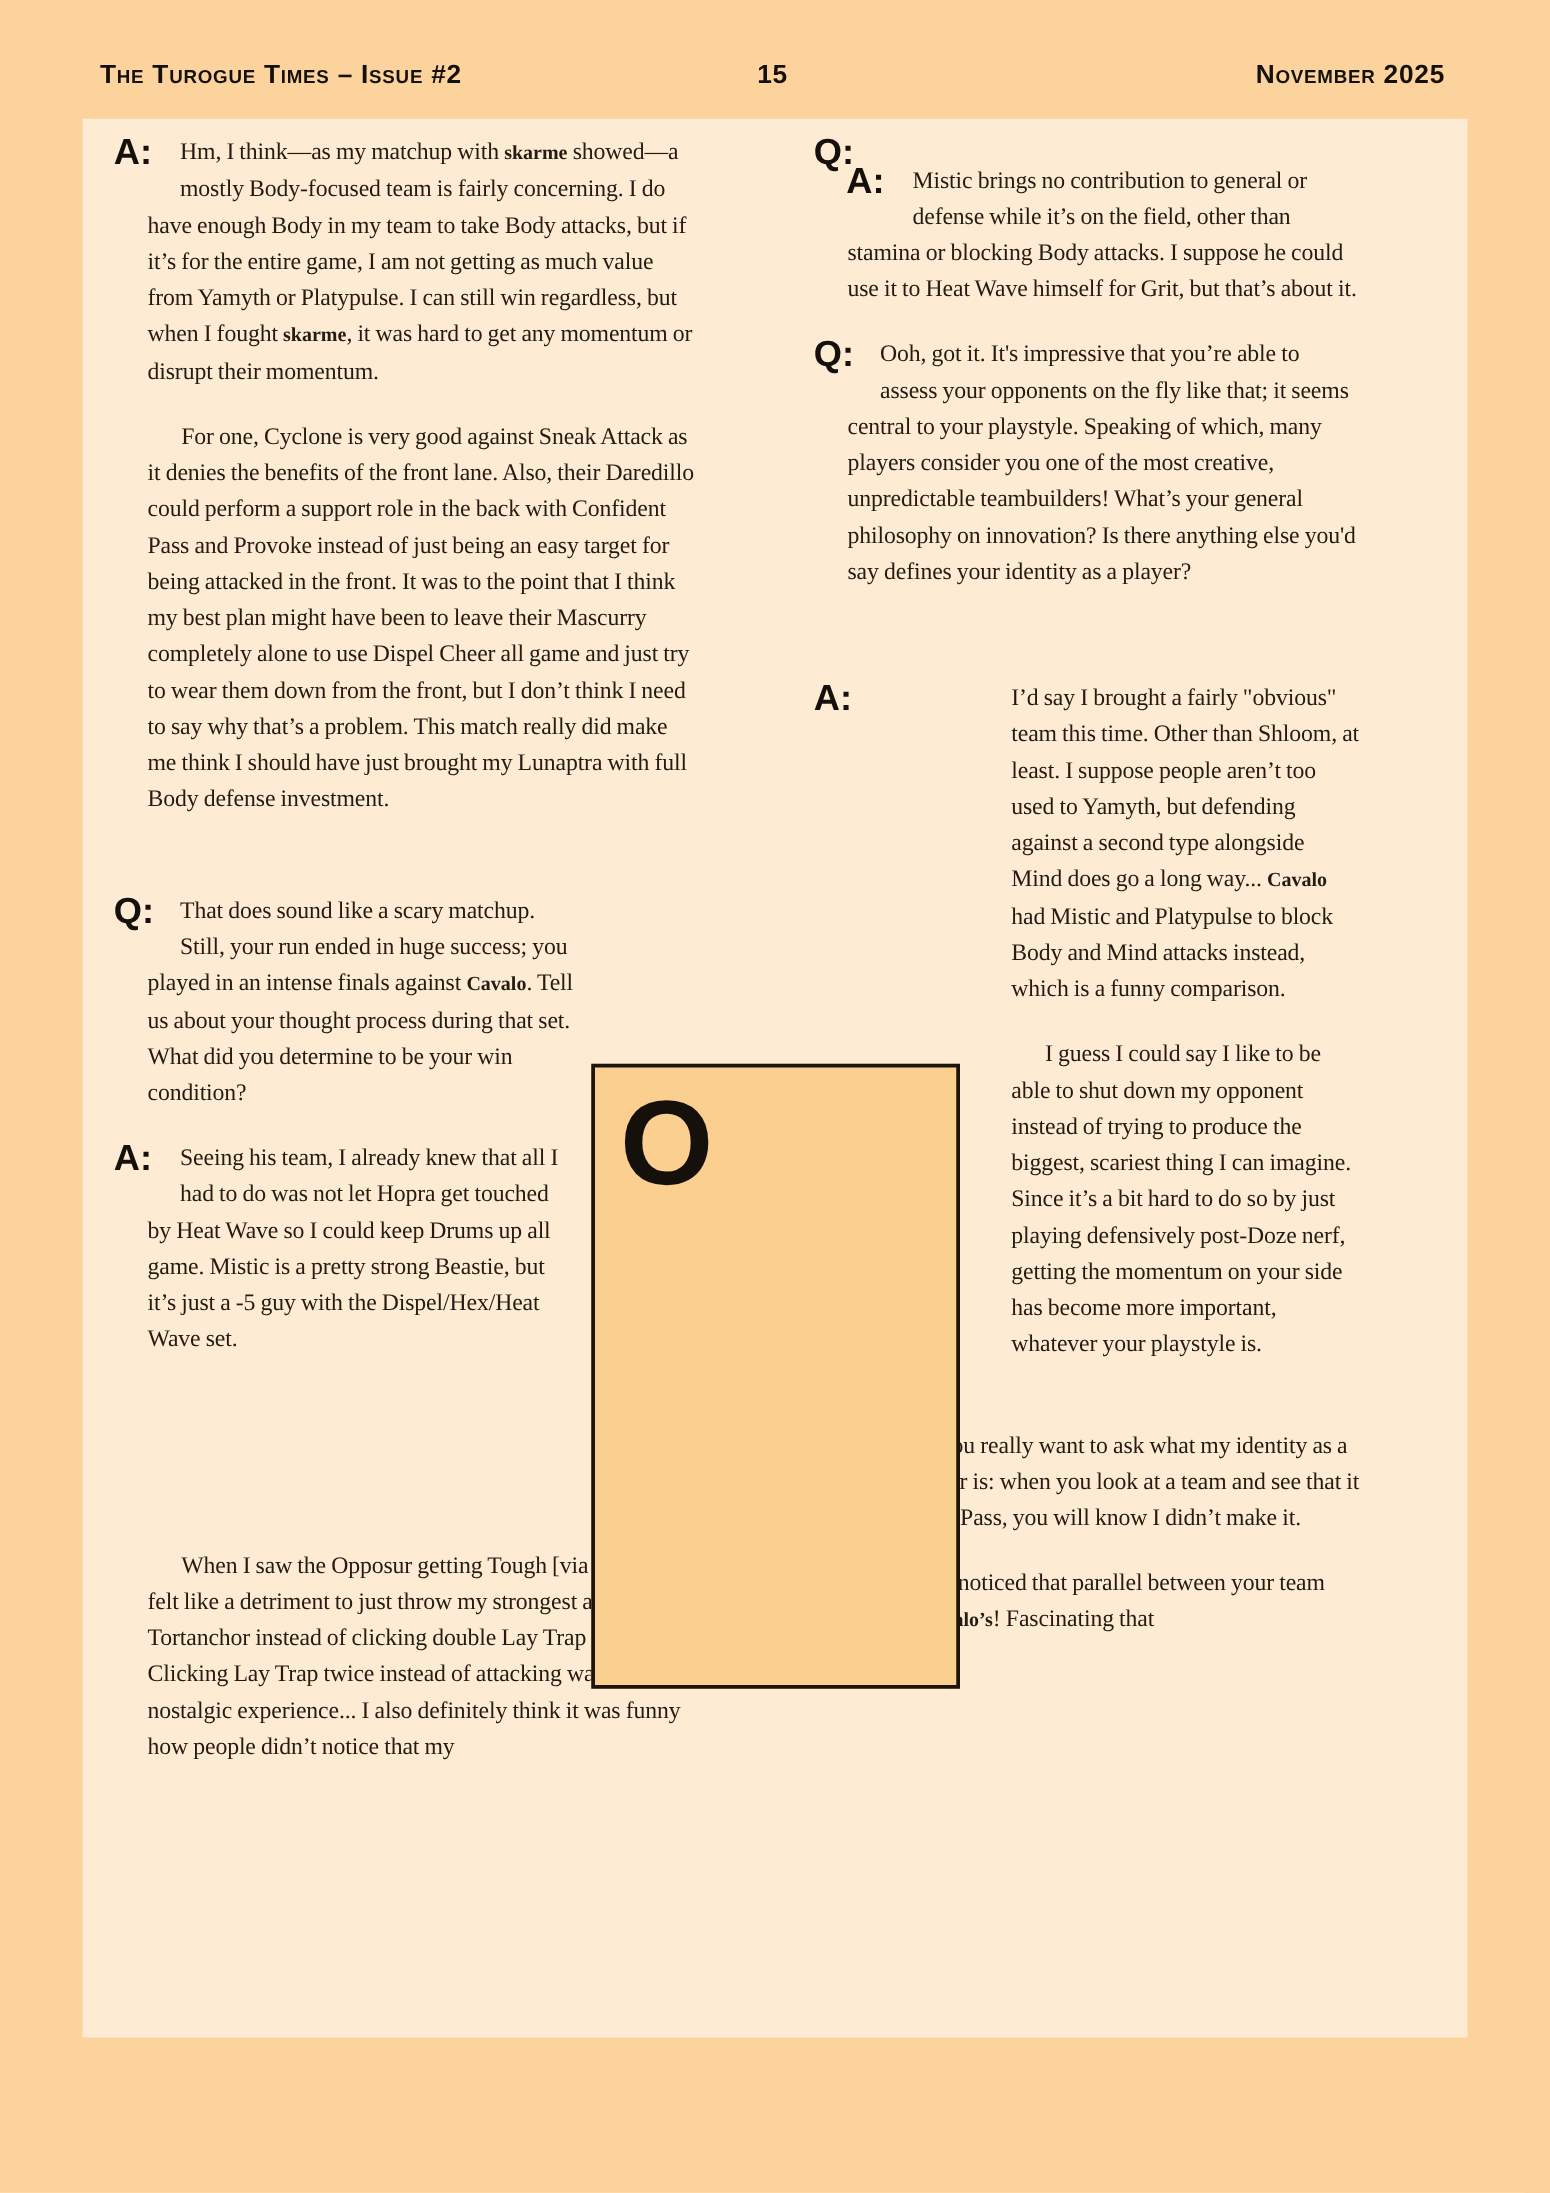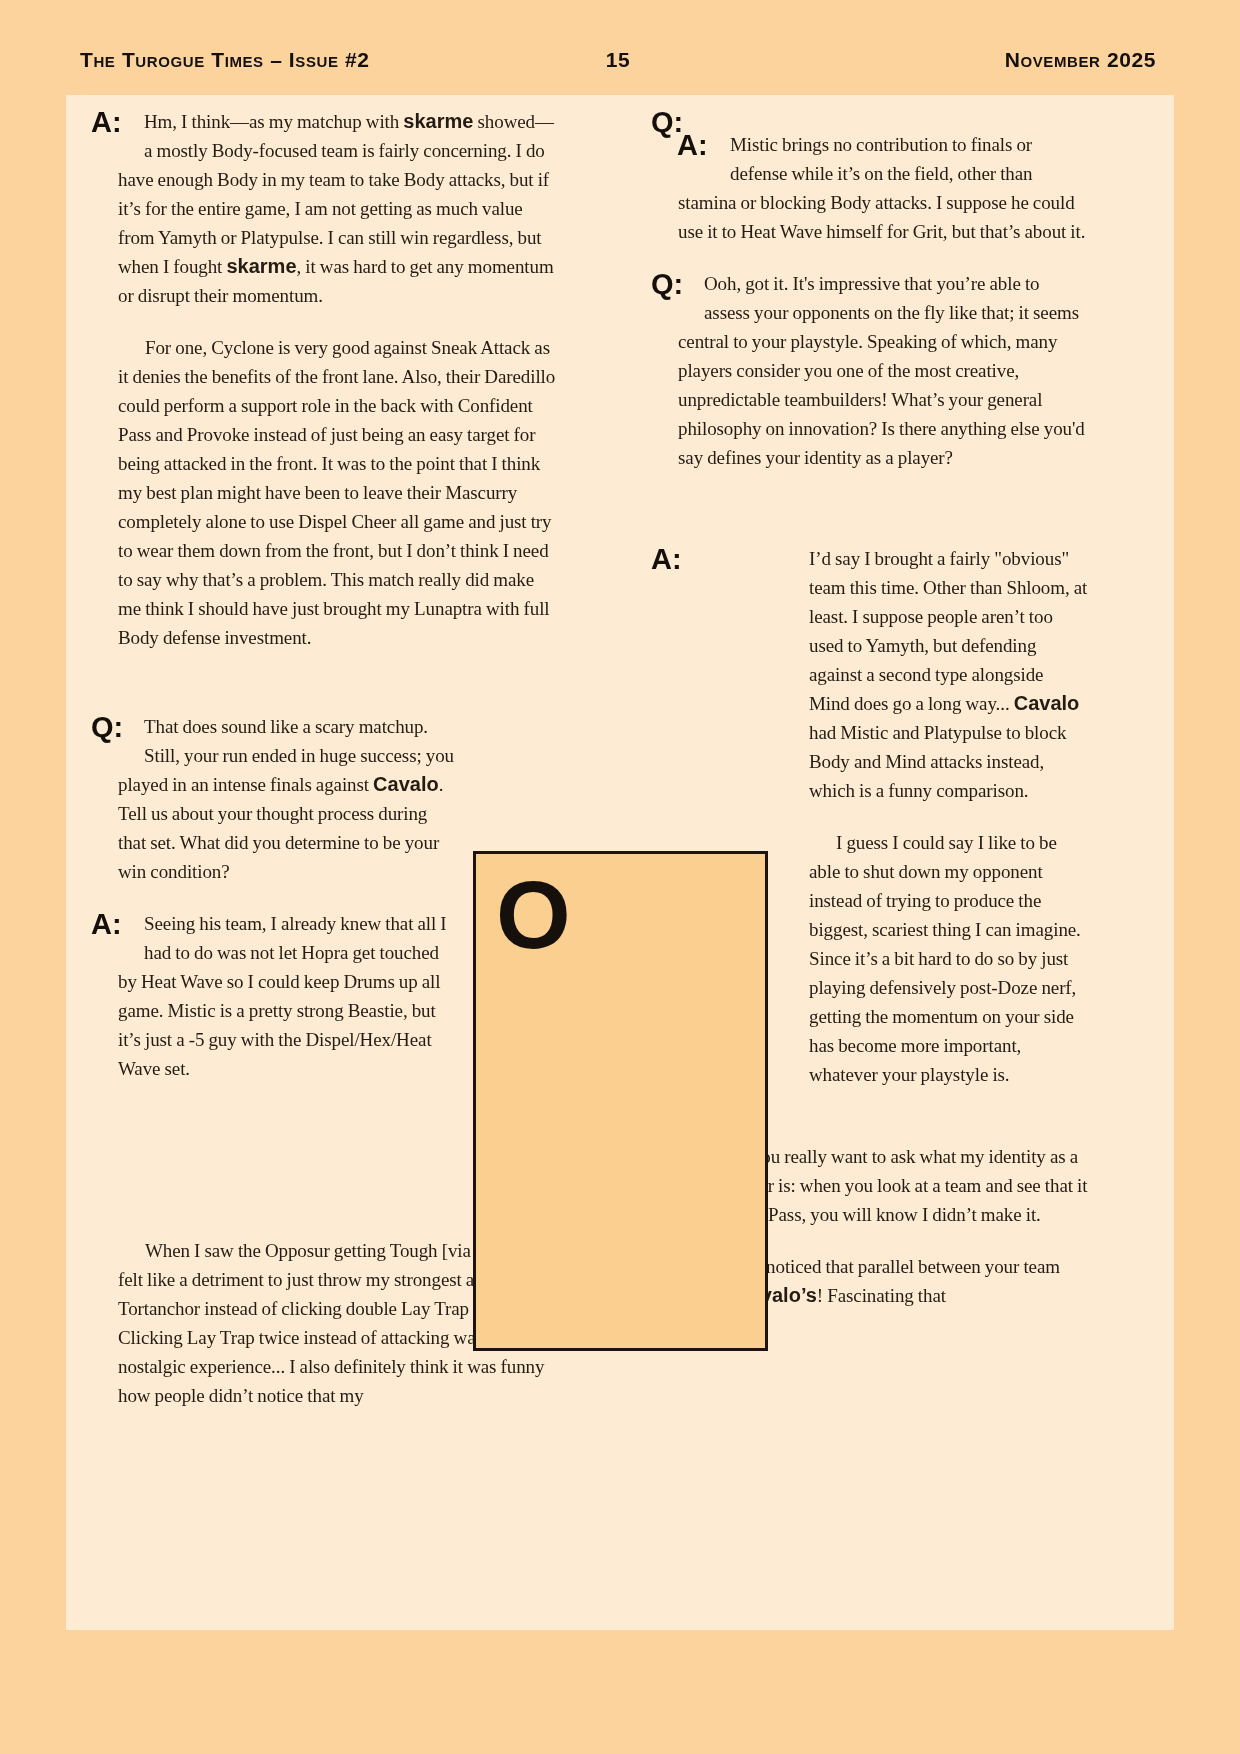--- a/index.html
+++ b/index.html
@@ -22,21 +22,21 @@
   .para{margin-top:23px;text-indent:27px;}
   .col > .para:first-child{margin-top:0;}
   .para.has-marker,.para.no-indent{text-indent:0;}
   .para.clear{clear:both;}
   .marker{float:left;width:26px;height:58px;}
   .marker-glyph{position:relative;left:-27px;display:inline-block;
                 font-family:"Liberation Sans",sans-serif;font-weight:800;
                 font-size:29px;line-height:30px;letter-spacing:0;word-spacing:0;color:#15100b;}
   .p{}
   .b{font-weight:400;}
-  .t{font-family:Liberation Sans, sans-serif;font-weight:700;font-size:20px;
+  .t{font-family:Liberation Serif, serif;font-weight:700;font-size:16px;
      letter-spacing:0;word-spacing:0;}
   
   .pullquote{position:absolute;left:407px;top:756px;width:295px;height:500px;
              box-sizing:border-box;background:#fbcf90;border:3px solid #1c140d;
              padding:22px 12px 0;text-align:center;
              font-family:"Liberation Sans",sans-serif;font-weight:700;
              font-size:20px;line-height:39px;letter-spacing:-0.2px;color:#15100b;}
   .dropcap{float:left;font-size:96px;line-height:74px;font-weight:800;
            margin:2px 5px 0 8px;color:#15100b;}
 </style>
@@ -55,21 +55,21 @@
     <div class="col col-left" id="col-left">
         <div class="para has-marker"><span class="marker"><span class="marker-glyph">A:</span></span><span class="p">Hm, I think—as my matchup with </span><span class="t">skarme</span><span class="p"> showed—a mostly Body-focused team is fairly concerning. I do have enough Body in my team to take Body attacks, but if it’s for the entire game, I am not getting as much value from Yamyth or Platypulse. I can still win regardless, but when I fought </span><span class="t">skarme</span><span class="p">, it was hard to get any momentum or disrupt their momentum.</span></div>
         <div class="para"><span class="p">For one, Cyclone is very good against Sneak Attack as it denies the benefits of the front lane. Also, their Daredillo could perform a support role in the back with Confident Pass and Provoke instead of just being an easy target for being attacked in the front. It was to the point that I think my best plan might have been to leave their Mascurry completely alone to use Dispel Cheer all game and just try to wear them down from the front, but I don’t think I need to say why that’s a problem. This match really did make me think I should have just brought my Lunaptra with full Body defense investment.</span></div>
         <div style="float: right; width: 97px; height: 520px; margin-top: 64px;"></div>
         <div class="para has-marker" style="margin-top: 60px;"><span class="marker"><span class="marker-glyph">Q:</span></span><span class="p">That does sound like a scary matchup. Still, your run ended in huge success; you played in an intense finals against </span><span class="t">Cavalo</span><span class="p">. </span><span class="b">Tell us about your thought process during that set.</span><span class="p"> What did you determine to be your win condition?</span></div>
         <div class="para has-marker"><span class="marker"><span class="marker-glyph">A:</span></span><span class="p">Seeing his team, I already knew that all I had to do was not let Hopra get touched by Heat Wave so I could keep Drums up all game. Mistic is a pretty strong Beastie, but it’s just a -5 guy with the Dispel/Hex/Heat Wave set.</span></div>
         <div class="para clear"><span class="p">When I saw the Opposur getting Tough [via Exert], It felt like a detriment to just throw my strongest attack at Tortanchor instead of clicking double Lay Trap Free Ball. Clicking Lay Trap twice instead of attacking was a nice nostalgic experience... I also definitely think it was funny how people didn’t notice that my</span></div>
       </div>
     <div class="col col-right" id="col-right">
         <div class="para has-marker"><span class="marker"><span class="marker-glyph">Q:</span></span></div>
-        <div class="para has-marker"><span class="marker"><span class="marker-glyph">A:</span></span><span class="p">Mistic brings no contribution to finals or defense while it’s on the field, other than stamina or blocking Body attacks. I suppose he could use it to Heat Wave himself for Grit, but that’s about it.</span></div>
+        <div class="para has-marker"><span class="marker"><span class="marker-glyph">A:</span></span><span class="p">Mistic brings no contribution to general or defense while it’s on the field, other than stamina or blocking Body attacks. I suppose he could use it to Heat Wave himself for Grit, but that’s about it.</span></div>
         <div class="para has-marker"><span class="marker"><span class="marker-glyph">Q:</span></span><span class="p">Ooh, got it. It's impressive that you’re able to assess your opponents on the fly like that; it seems central to your playstyle. Speaking of which, many players consider you one of the most creative, unpredictable teambuilders! What’s your general philosophy on innovation? </span><span class="b">Is there anything else you'd say defines your identity as a player?</span></div>
         <div class="para has-marker" style="margin-top: 72px;"><span class="marker"><span class="marker-glyph">A:</span></span><div style="float: left; width: 105px; height: 510px; margin-top: 88px;"></div><span class="p">I’d say I brought a fairly "obvious" team this time. Other than Shloom, at least. I suppose people aren’t too used to Yamyth, but defending against a second type alongside Mind does go a long way... </span><span class="t">Cavalo</span><span class="p"> had Mistic and Platypulse to block Body and Mind attacks instead, which is a funny comparison.</span></div>
         <div class="para"><span class="p">I guess I could say I like to be able to shut down my opponent instead of trying to produce the biggest, scariest thing I can imagine. Since it’s a bit hard to do so by just playing defensively post-Doze nerf, getting the momentum on your side has become more important, whatever your playstyle is.</span></div>
         <div class="para clear"><span class="p">But if you really want to ask what my identity as a team-builder is: when you look at a team and see that it has 0 Torch Pass, you will know I didn’t make it.</span></div>
         <div class="para has-marker"><span class="marker"><span class="marker-glyph">Q:</span></span><span class="p">I hadn’t noticed that parallel between your team and </span><span class="t">Cavalo’s</span><span class="p">! Fascinating that</span></div>
       </div>
 
     <aside class="pullquote">
       <span class="dropcap">O</span>
     </aside>

